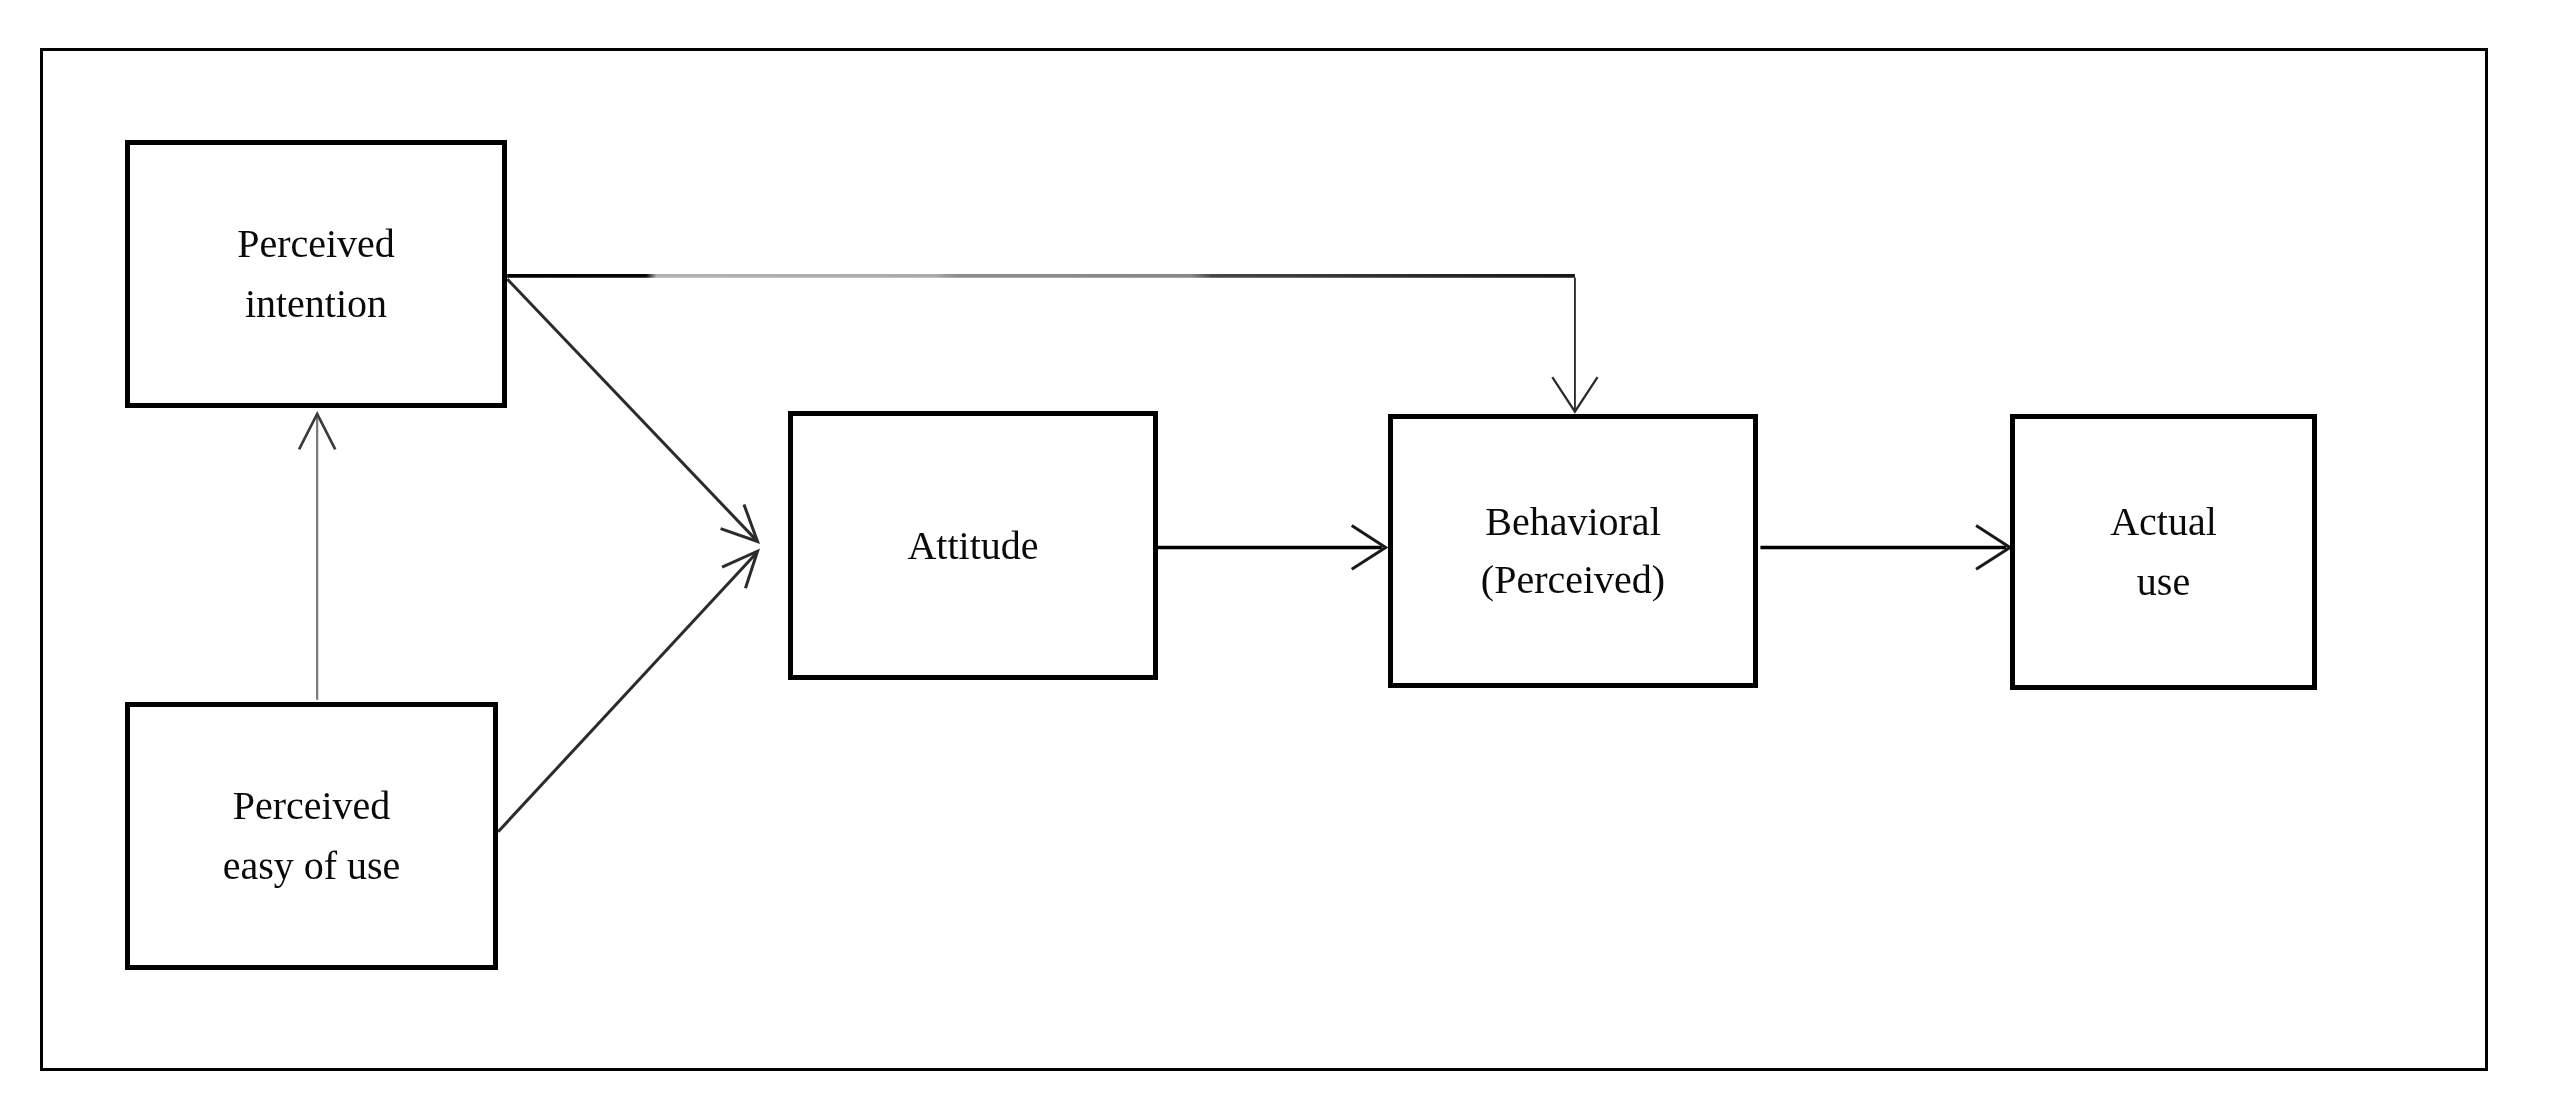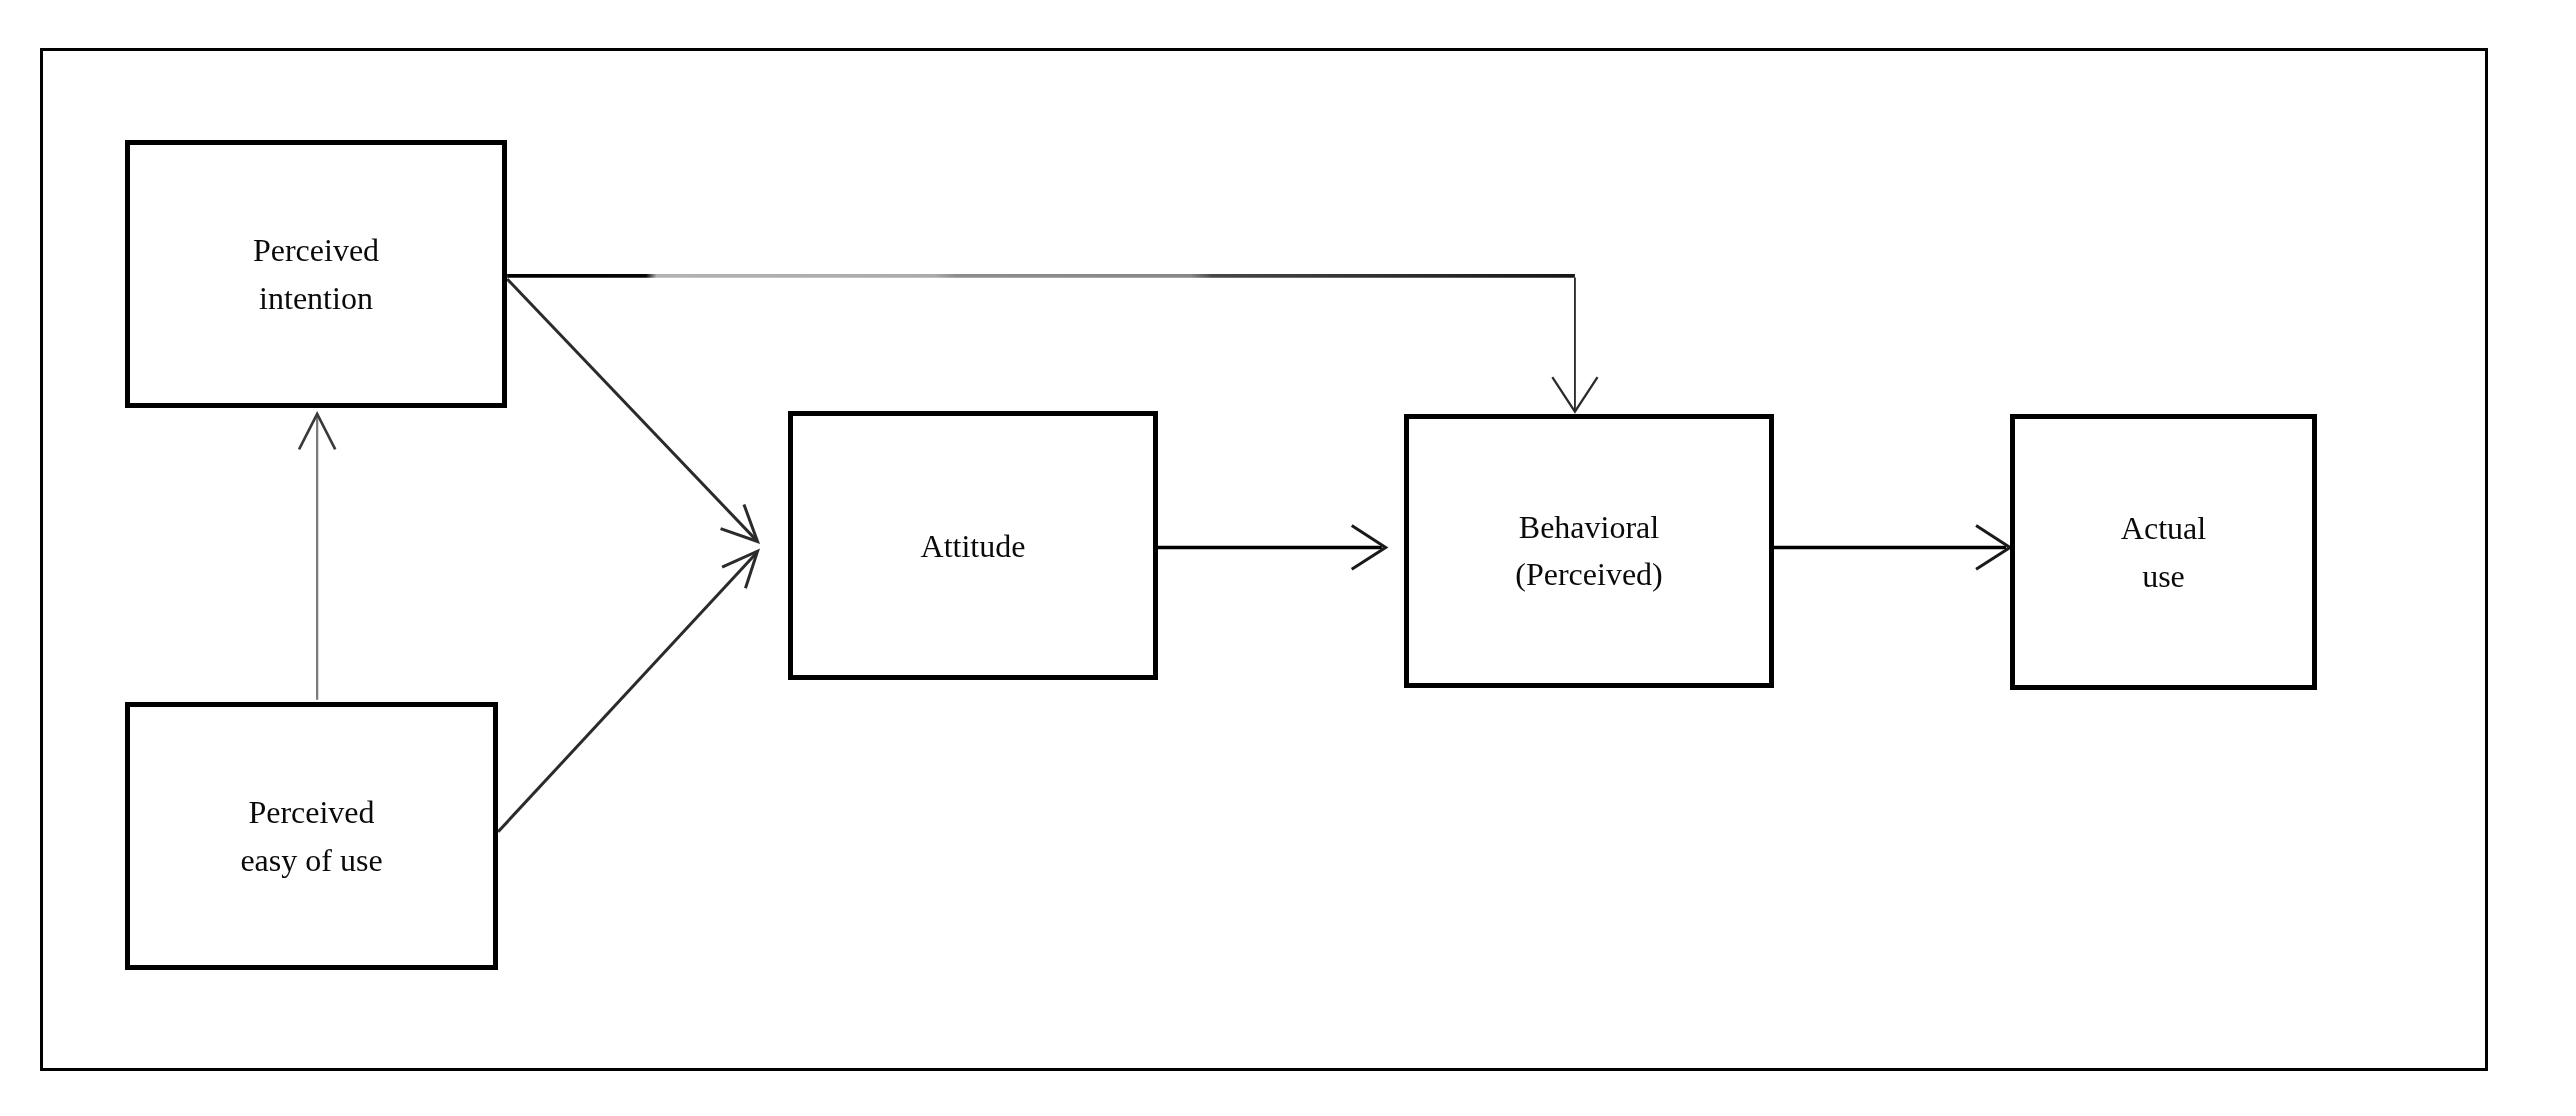--- a/index.html
+++ b/index.html
@@ -27,26 +27,26 @@
   .node {
     position: absolute;
     box-sizing: border-box;
     border: 5.3px solid #000000;
     background: #ffffff;
     display: flex;
     align-items: center;
     justify-content: center;
     text-align: center;
     color: #0a0a0a;
-    font-size: 32px;
+    font-size: 40px;
     line-height: 1.5;
   }
   .node .label { display: block; }
   .node .line { display: block; white-space: nowrap; }
-  .node--n4 { line-height: 1.46; margin-left: 16px; }
+  .node--n4 { line-height: 1.46; }
 
   .n1 { left: 125px;  top: 140px; width: 382px; height: 268px; }
   .n2 { left: 125px;  top: 702px; width: 373px; height: 268px; }
   .n3 { left: 788px; top: 411px; width: 370px; height: 269px; }
   .n4 { left: 1388px; top: 414px; width: 370px; height: 274px; }
   .n5 { left: 2010px; top: 414px; width: 307px; height: 276px; }
 </style>
 </head>
 <body>
 

